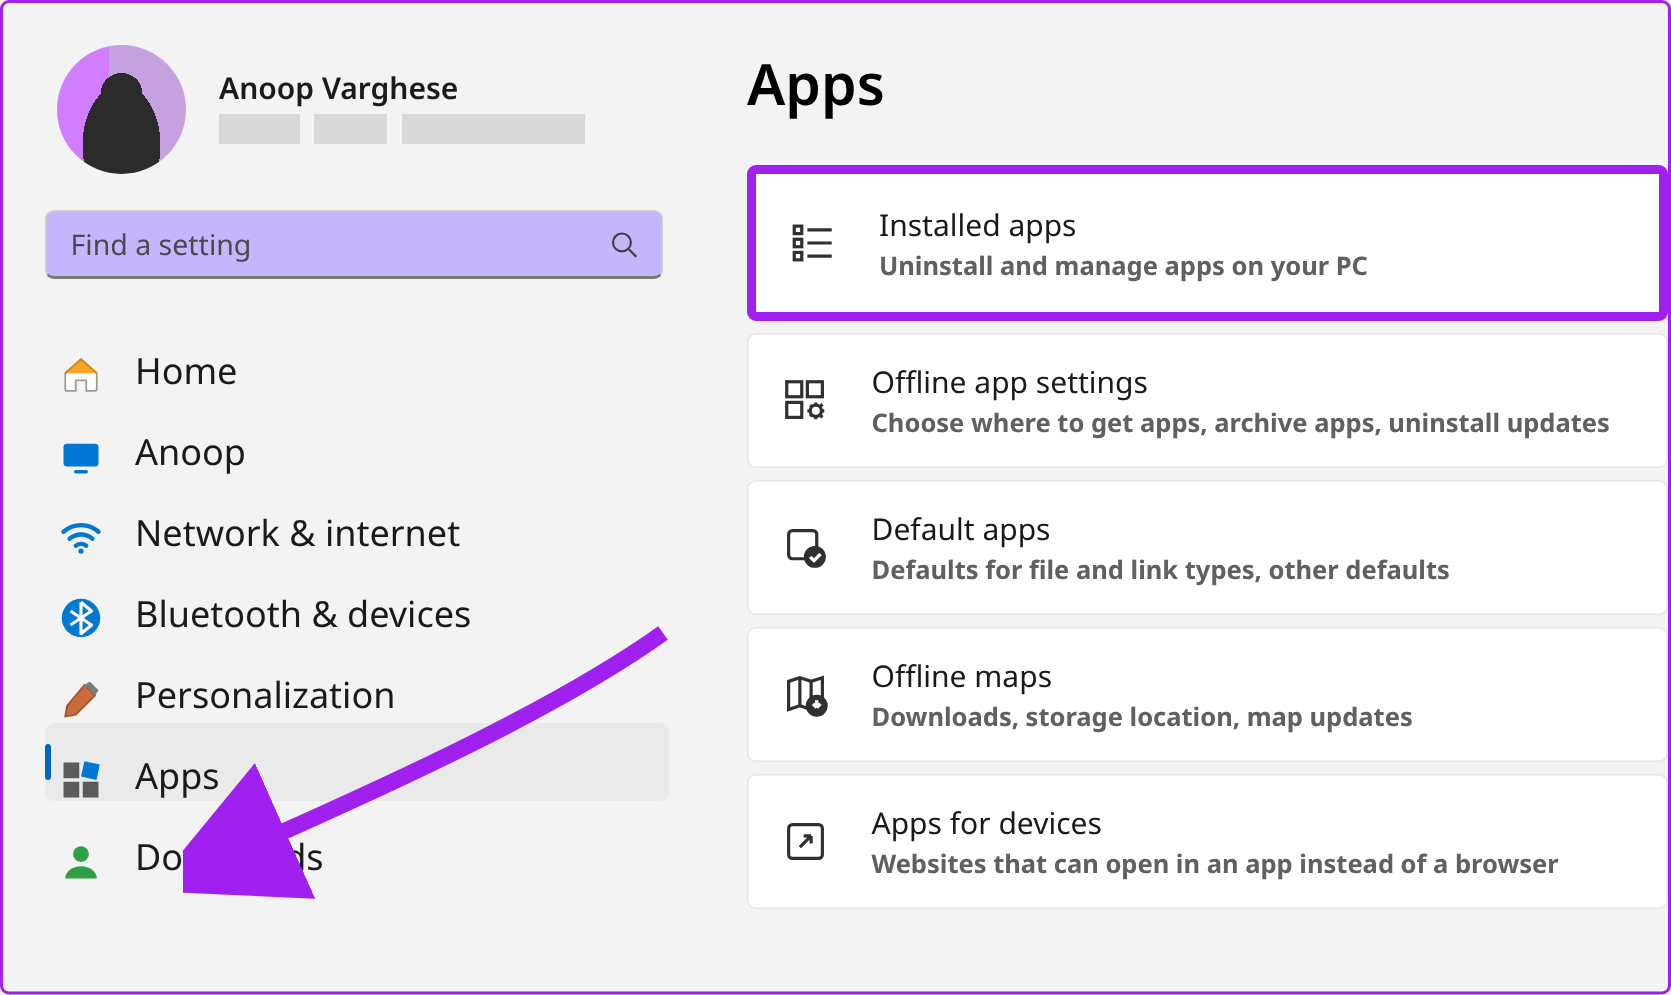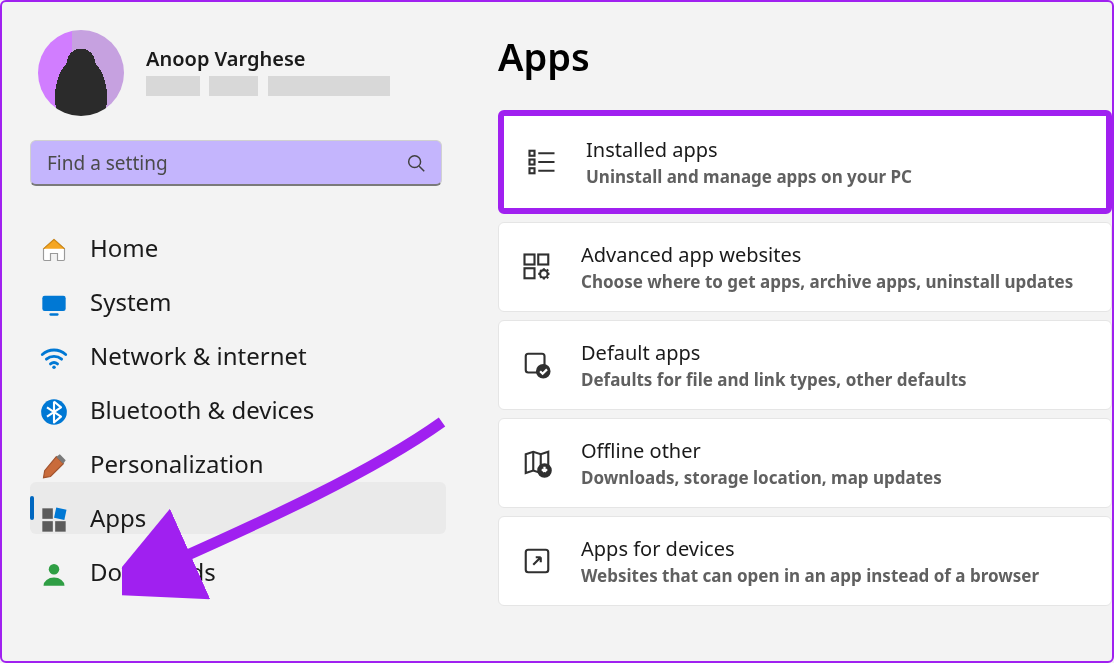--- a/index.html
+++ b/index.html
@@ -122,21 +122,21 @@
         </span>
         <span>Home</span>
       </div>
       <div class="nav-item">
         <span class="nav-ico">
           <svg viewBox="0 0 24 24">
               <rect x="2" y="5" width="20" height="13" rx="2" fill="#0078d4"></rect>
               <rect x="8" y="20" width="8" height="2" rx="1" fill="#0078d4"></rect>
             </svg>
         </span>
-        <span>System</span>
+        <span>Anoop</span>
       </div>
       <div class="nav-item">
         <span class="nav-ico">
           <svg viewBox="0 0 24 24">
               <path d="M2 9a15 15 0 0 1 20 0" fill="none" stroke="#0078d4" stroke-width="2.5" stroke-linecap="round"></path>
               <path d="M5.5 13a10 10 0 0 1 13 0" fill="none" stroke="#0078d4" stroke-width="2.5" stroke-linecap="round"></path>
               <path d="M9 17a5 5 0 0 1 6 0" fill="none" stroke="#0078d4" stroke-width="2.5" stroke-linecap="round"></path>
               <circle cx="12" cy="20" r="1.5" fill="#0078d4"></circle>
             </svg>
         </span>
@@ -209,21 +209,21 @@
         <span class="card-ico">
           <svg viewBox="0 0 24 24" fill="none" stroke="#303030" stroke-width="1.7">
             <rect x="2" y="2" width="8" height="8"></rect>
               <rect x="13" y="2" width="8" height="8"></rect>
               <rect x="2" y="13" width="8" height="8"></rect>
             <circle cx="17.5" cy="17.5" r="3"></circle>
               <path d="M17.5 13v1.5M17.5 20.5V22M13 17.5h1.5M20.5 17.5H22M14.5 14.5l1 1M20 20l1 1M20 15l1-1M14.5 20.5l1-1"></path>
           </svg>
         </span>
         <span class="card-txt">
-          <div class="t">Advanced app websites</div>
+          <div class="t">Offline app settings</div>
           <div class="s">Choose where to get apps, archive apps, uninstall updates</div>
         </span>
       </div>
 
       <div class="card">
         <span class="card-ico">
           <svg viewBox="0 0 24 24" fill="none" stroke="#303030" stroke-width="1.7">
             <rect x="3" y="3" width="15" height="15" rx="2"></rect>
             <circle cx="17" cy="17" r="5" fill="#303030"></circle>
               <path d="M14.5 17l2 2 3.5-3.5" stroke="#fff" stroke-width="1.8"></path>
@@ -238,21 +238,21 @@
       <div class="card">
         <span class="card-ico">
           <svg viewBox="0 0 24 24" fill="none" stroke="#303030" stroke-width="1.7">
             <path d="M3 5l6-2 6 2 6-2v15l-6 2-6-2-6 2z"></path>
               <path d="M9 3v15M15 5v13"></path>
             <circle cx="18" cy="18" r="5" fill="#303030"></circle>
               <path d="M18 15v4m0 0-2-2m2 2 2-2" stroke="#fff" stroke-width="1.8"></path>
           </svg>
         </span>
         <span class="card-txt">
-          <div class="t">Offline other</div>
+          <div class="t">Offline maps</div>
           <div class="s">Downloads, storage location, map updates</div>
         </span>
       </div>
 
       <div class="card">
         <span class="card-ico">
           <svg viewBox="0 0 24 24" fill="none" stroke="#303030" stroke-width="1.7">
             <rect x="3" y="3" width="18" height="18" rx="2"></rect>
             <path d="M9 15l6-6M15 9h-4m4 0v4"></path>
           </svg>

